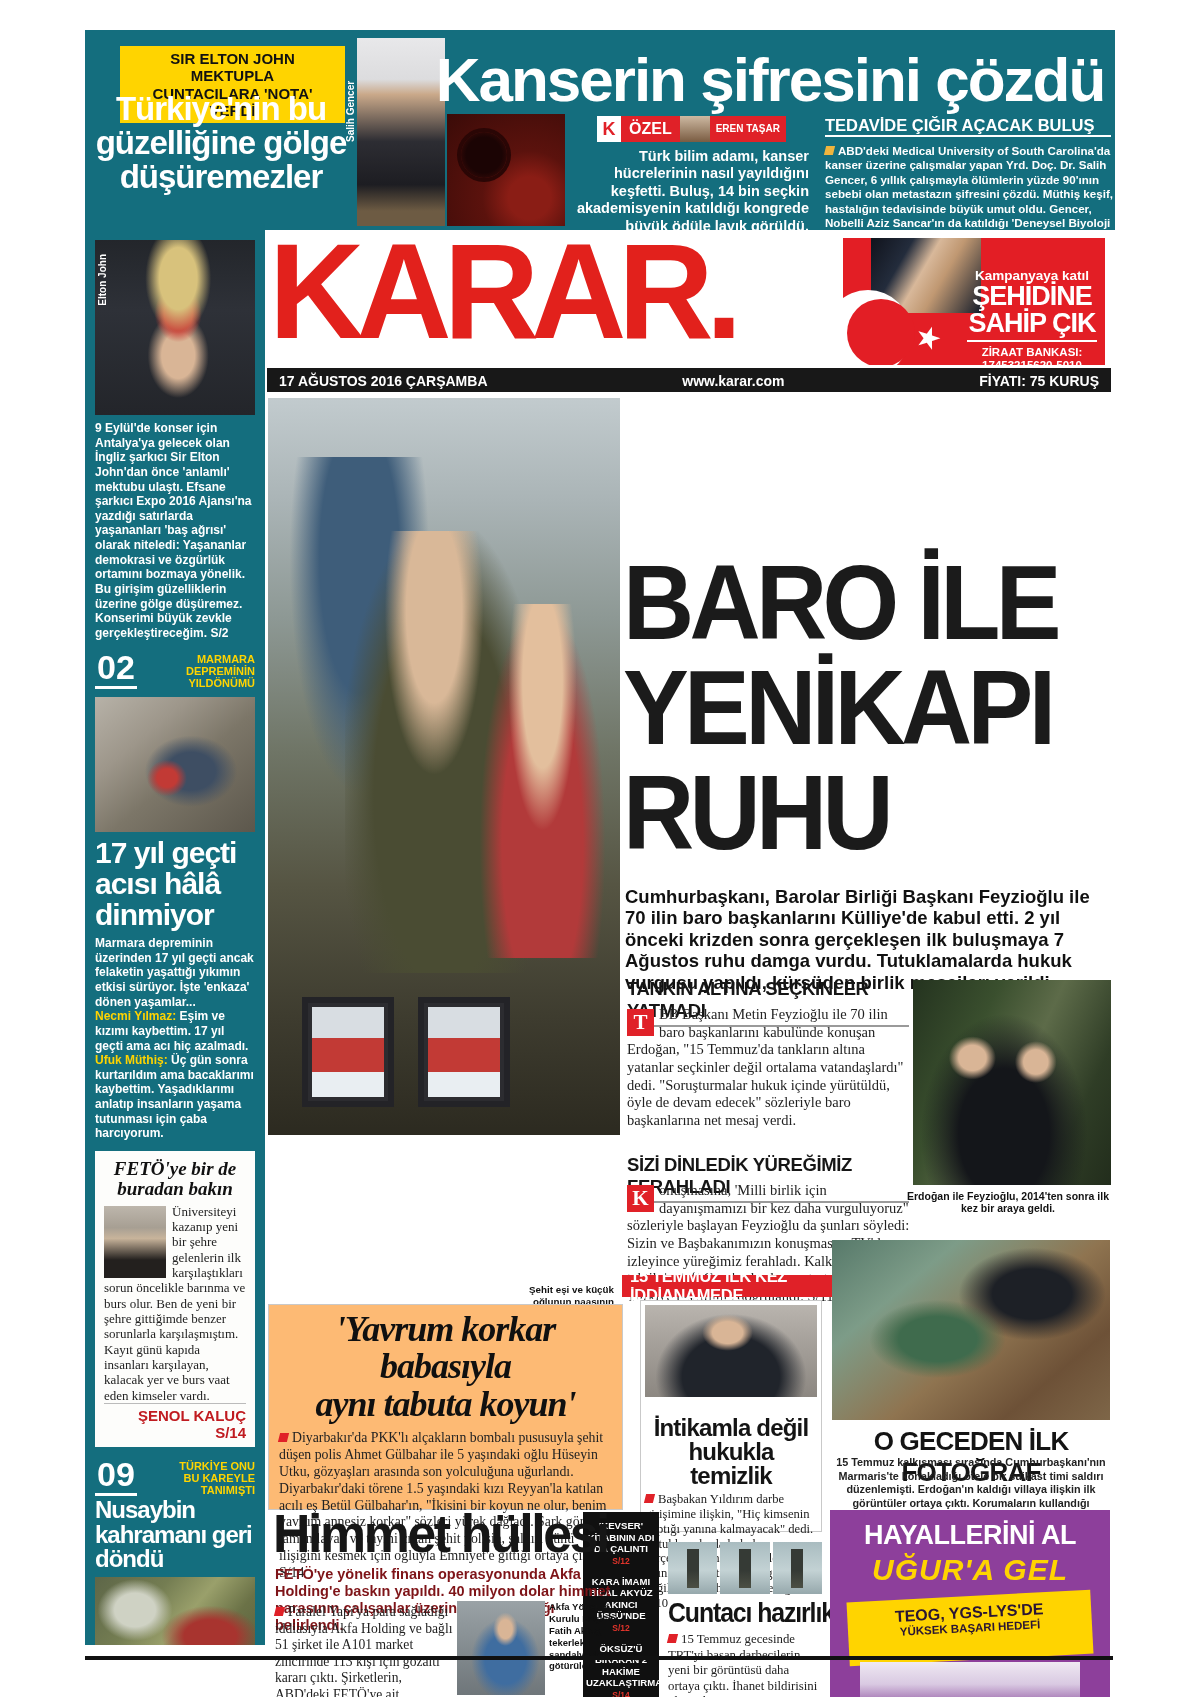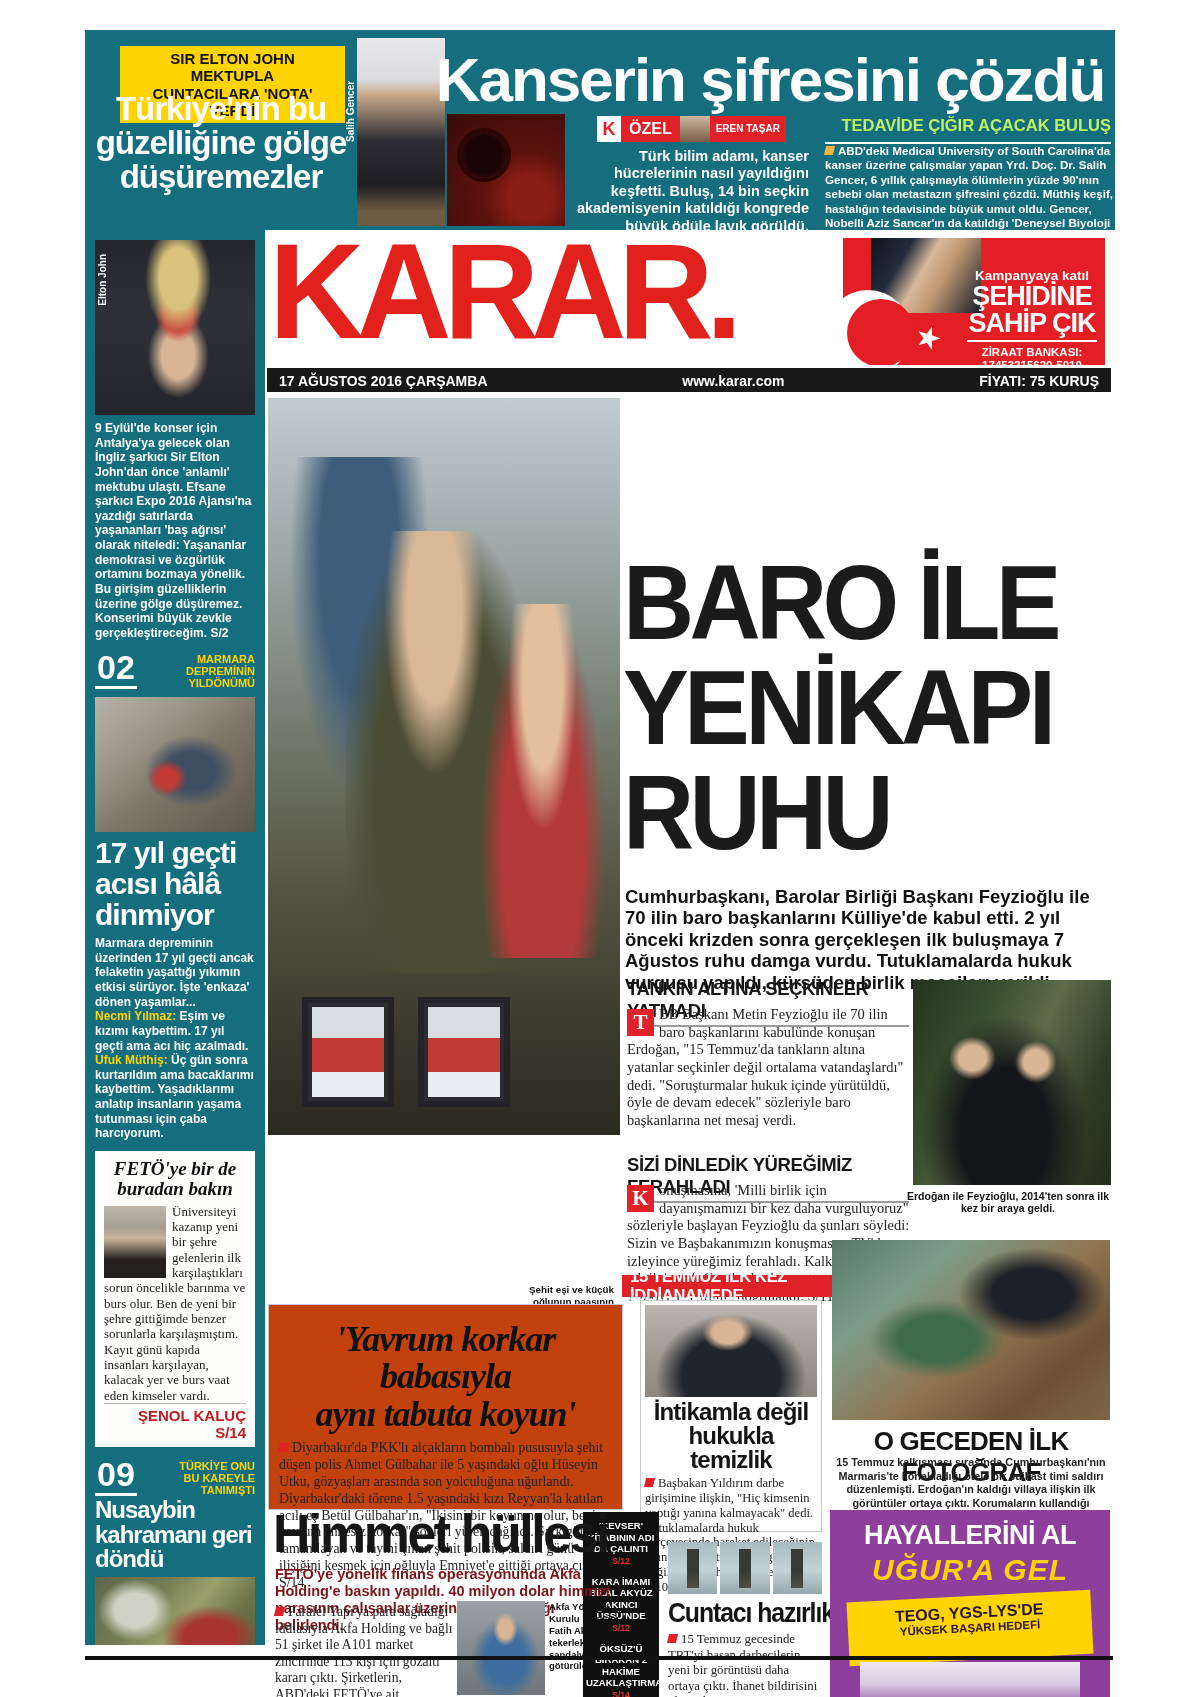--- a/index.html
+++ b/index.html
@@ -24,22 +24,22 @@
      background:radial-gradient(circle at 70% 75%,#8a1d15 0 18%,#5b120d 40%,#3a0b08 100%),#3a0b08;}
   .virus::after{content:"";position:absolute;left:14px;top:18px;width:46px;height:46px;border-radius:50%;
      background:radial-gradient(circle,#1b0404 0 55%,#4a0d09 100%);box-shadow:0 0 0 4px #2a0605;}
   .ozel-row{left:512px;top:86px;width:210px;height:26px;display:flex;align-items:stretch;}
   .kbadge{background:#fff;color:#e02128;font-weight:bold;font-size:18px;width:24px;text-align:center;line-height:26px;}
   .ozelbadge{background:#e02128;color:#fff;font-weight:bold;font-size:16px;padding:0 8px;line-height:26px;}
   .repphoto{width:30px;background:linear-gradient(180deg,#cdb9a2,#7a5c42);}
   .repbadge{background:#e02128;color:#fff;font-weight:bold;font-size:10px;padding:0 6px;line-height:26px;}
   .cancer-left{left:488px;top:118px;width:236px;color:#fff;font-weight:bold;font-size:14.5px;
                line-height:1.2;text-align:right;}
-  .cancer-rhead{left:740px;top:86px;width:286px;color:#bef264;font-weight:bold;font-size:16.5px;
-                border-bottom:2px solid #fff;padding-bottom:7px;text-align:right;}
+  .cancer-rhead{left:740px;top:86px;width:286px;color:#ffffff;font-weight:bold;font-size:16.5px;
+                border-bottom:2px solid #fff;padding-bottom:0;}
   .cancer-rtext{left:740px;top:114px;width:290px;color:#fff;font-size:11.6px;font-weight:bold;line-height:1.24;}
   .bul{display:inline-block;width:9px;height:9px;background:#e02128;transform:skewX(-14deg);margin-right:4px;}
   .bul-y{background:#f0b53e;}
   
   #sidebar{left:85px;top:230px;width:180px;height:1415px;padding:10px;overflow:hidden;}
   .sb-photo{position:relative;width:160px;}
   .sb-text{color:#fff;font-weight:bold;font-size:12px;line-height:1.22;margin-top:6px;}
   .numrow{display:flex;justify-content:space-between;align-items:flex-end;margin-top:10px;}
   .bignum{color:#fff;font-weight:bold;font-size:34px;line-height:1;border-bottom:3px solid #fff;padding:0 2px 2px 2px;}
   .numkick{color:#ffd400;font-weight:bold;font-size:11px;line-height:1.1;text-align:right;}
@@ -101,32 +101,32 @@
   .erdophoto{left:648px;top:588px;width:198px;height:205px;
      background:linear-gradient(115deg,#24331f 0%,#3a4f2e 30%,#5d6b49 52%,#2f3d26 78%,#222d1c 100%);}
   .erdophoto::after{content:"";position:absolute;inset:0;
      background:radial-gradient(ellipse at 30% 38%,#d9b596 0 7%,transparent 12%),
                 radial-gradient(ellipse at 62% 40%,#d9b596 0 7%,transparent 12%),
                 radial-gradient(ellipse at 46% 75%,#14161a 0 30%,transparent 55%);}
   .erdocap{left:640px;top:798px;width:206px;font-weight:bold;font-size:10.5px;text-align:center;color:#111;}
   .redbar{left:357px;top:883px;width:283px;height:22px;background:#e02128;color:#fff;display:flex;
           align-items:center;padding:0 8px;font-weight:bold;font-size:16.5px;letter-spacing:-0.3px;}
   .redbar .pg{font-size:11px;margin-left:5px;}
-  .yavrumbox{left:3px;top:912px;width:355px;height:206px;border:1px solid #c9c9c9;background:#c2410c;padding:16px 10px;}
+  .yavrumbox{left:3px;top:912px;width:355px;height:206px;border:1px solid #c9c9c9;background:#fdba74;padding:6px 10px;}
   .yavrum-h{font-family:"Liberation Serif",serif;font-weight:bold;font-style:italic;font-size:36px;
             line-height:1.04;text-align:center;color:#101010;letter-spacing:-1px;}
   .yavrum-b{margin-top:7px;font-size:13.8px;}
   .intikambox{left:375px;top:908px;width:182px;height:232px;border:1px solid #c9c9c9;background:#fff;padding:4px;}
   .yildphoto{width:100%;height:92px;
      background:linear-gradient(180deg,#b9b4ae 0%,#a6a19b 40%,#8c8781 100%);position:relative;}
   .yildphoto::after{content:"";position:absolute;inset:0;
      background:radial-gradient(ellipse at 48% 30%,#d9b596 0 12%,transparent 20%),
                 radial-gradient(ellipse at 50% 78%,#20242b 0 40%,transparent 62%);}
   .intikam-h{font-weight:bold;font-size:24px;line-height:1.0;text-align:center;color:#141414;
-             letter-spacing:-0.8px;margin-top:3px;}
+             letter-spacing:-0.8px;margin-top:19px;}
   .intikam-b{font-size:12.6px;margin-top:4px;line-height:1.18;}
   .villaphoto{left:567px;top:848px;width:278px;height:180px;
      background:linear-gradient(140deg,#57796a 0%,#7d9c88 26%,#8f7450 55%,#6d5137 78%,#7e6648 100%);}
   .villaphoto::after{content:"";position:absolute;inset:0;
      background:radial-gradient(ellipse at 38% 55%,#3f6b4d 0 16%,transparent 28%),
                 radial-gradient(ellipse at 72% 30%,#1d2026 0 14%,transparent 26%);}
   .geceden-h{left:567px;top:1034px;width:278px;font-weight:bold;font-size:26px;letter-spacing:-0.8px;
              text-align:center;color:#141414;}
   .geceden-b{left:567px;top:1064px;width:278px;font-weight:bold;font-size:10.8px;line-height:1.26;
              text-align:center;color:#222;}

